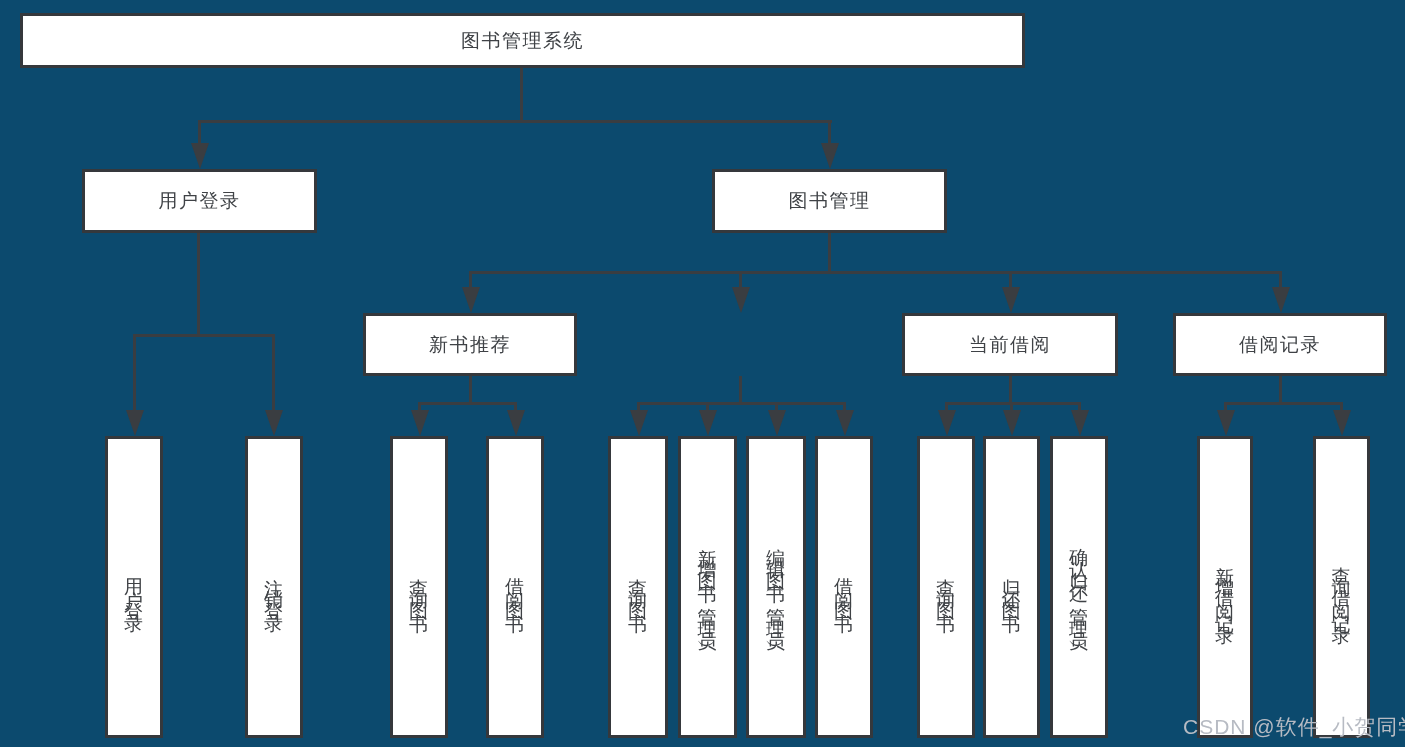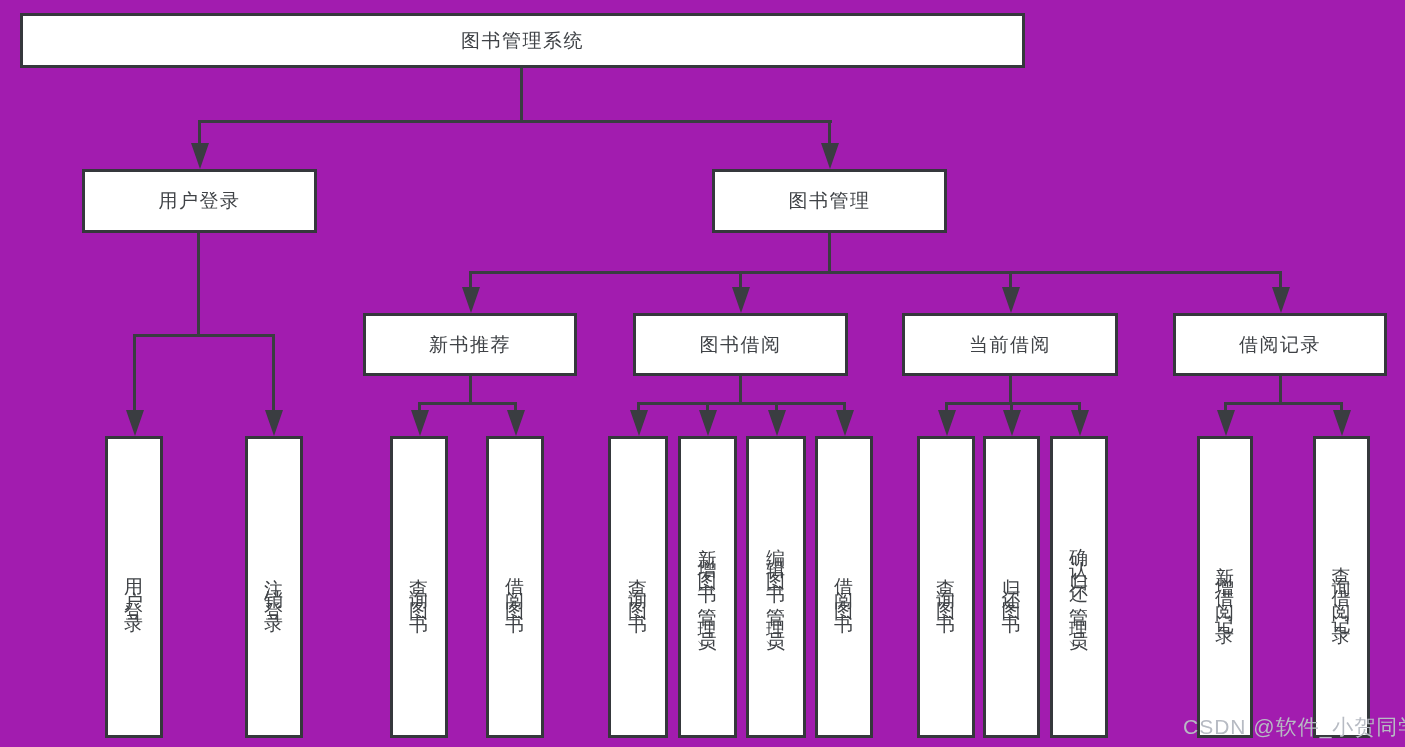--- a/index.html
+++ b/index.html
@@ -1,17 +1,17 @@
 <!DOCTYPE html>
 <html><head>
 <meta charset="utf-8">
 <style>
   html,body{margin:0;padding:0;background:#fff;}
   #stage{
-    position:relative;width:1405px;height:747px;background:#a21caf;
+    position:relative;width:1405px;height:747px;background:#0c4a6e;
     font-family:"Liberation Sans","DejaVu Sans",sans-serif;overflow:hidden;
   }
   .box{
     position:absolute;box-sizing:border-box;border:3px solid #35383c;background:#ffffff;
     display:flex;align-items:center;justify-content:center;
     color:#3f4246;font-size:19px;
   }
   .hlabel{letter-spacing:1.5px;white-space:nowrap;}
   .vbox span{
     writing-mode:vertical-rl;text-orientation:mixed;
@@ -37,23 +37,20 @@
 
   <div class="box" style="left:82px;top:169px;width:235px;height:64px;">
     <span class="hlabel">用户登录</span>
   </div>
   <div class="box" style="left:363px;top:313px;width:214px;height:63px;">
     <span class="hlabel">新书推荐</span>
   </div>
 
   <div class="box" style="left:712px;top:169px;width:235px;height:64px;">
     <span class="hlabel">图书管理</span>
-  </div>
-  <div class="box" style="left:633px;top:313px;width:215px;height:63px;">
-    <span class="hlabel">图书借阅</span>
   </div>
   <div class="box" style="left:902px;top:313px;width:216px;height:63px;">
     <span class="hlabel">当前借阅</span>
   </div>
   <div class="box" style="left:1173px;top:313px;width:214px;height:63px;">
     <span class="hlabel">借阅记录</span>
   </div>
 
   <div class="box vbox" style="left:105px;top:436px;width:58px;height:302px;">
     <span>用户登录</span>

